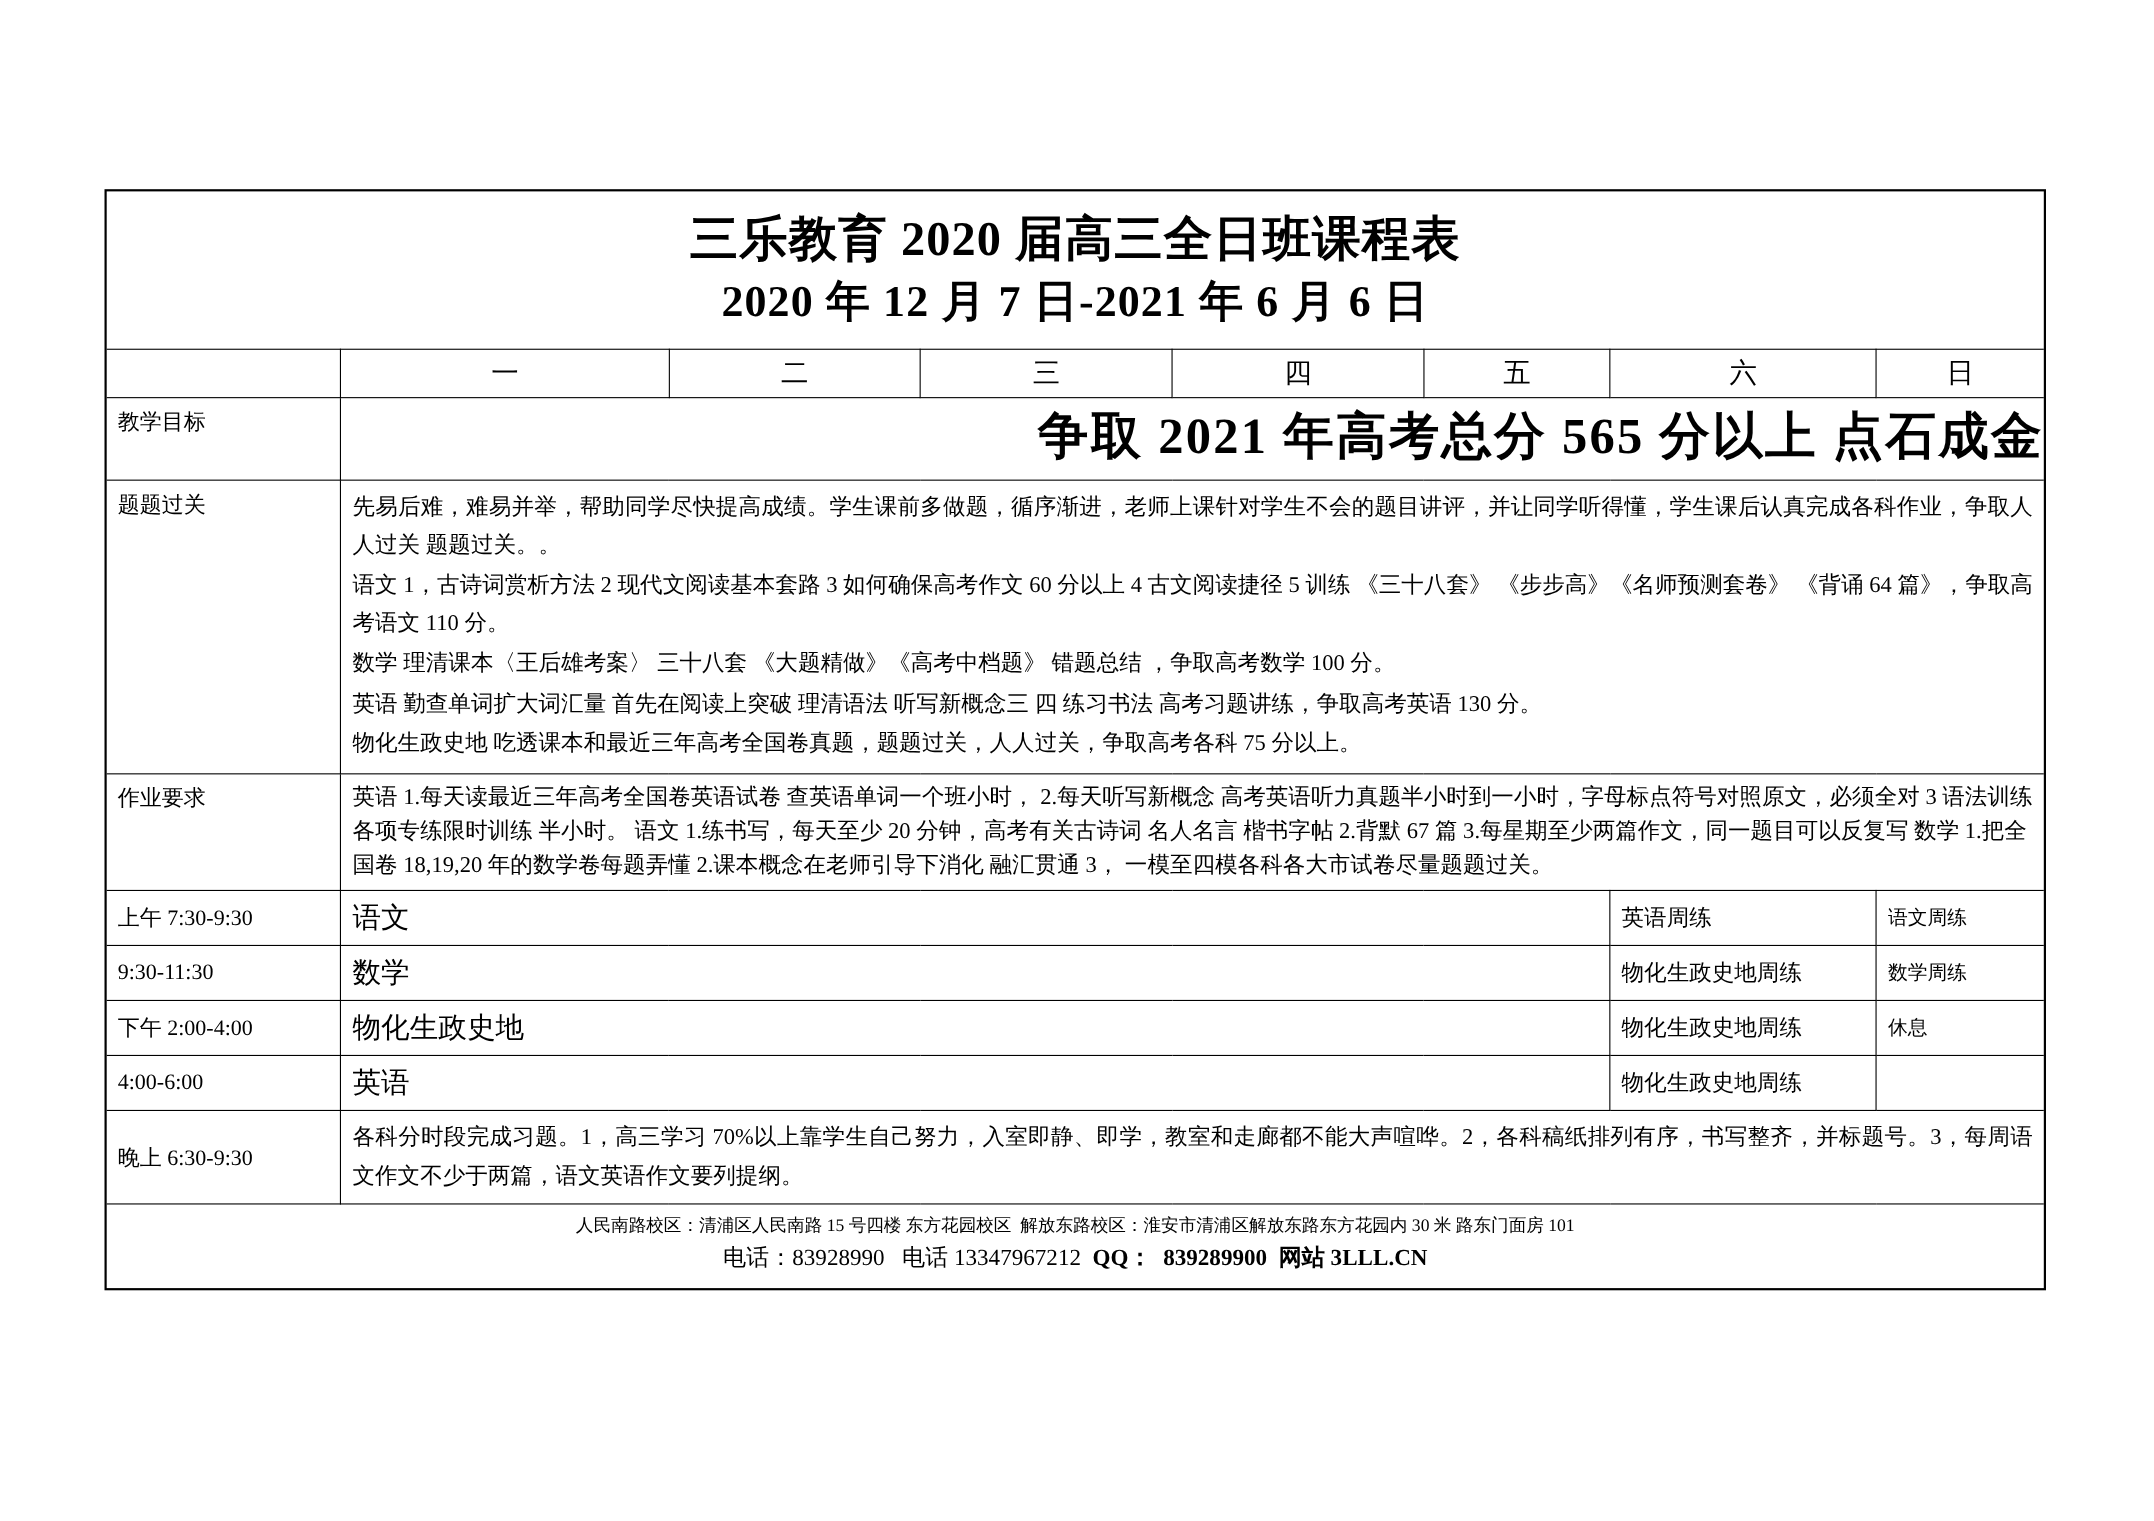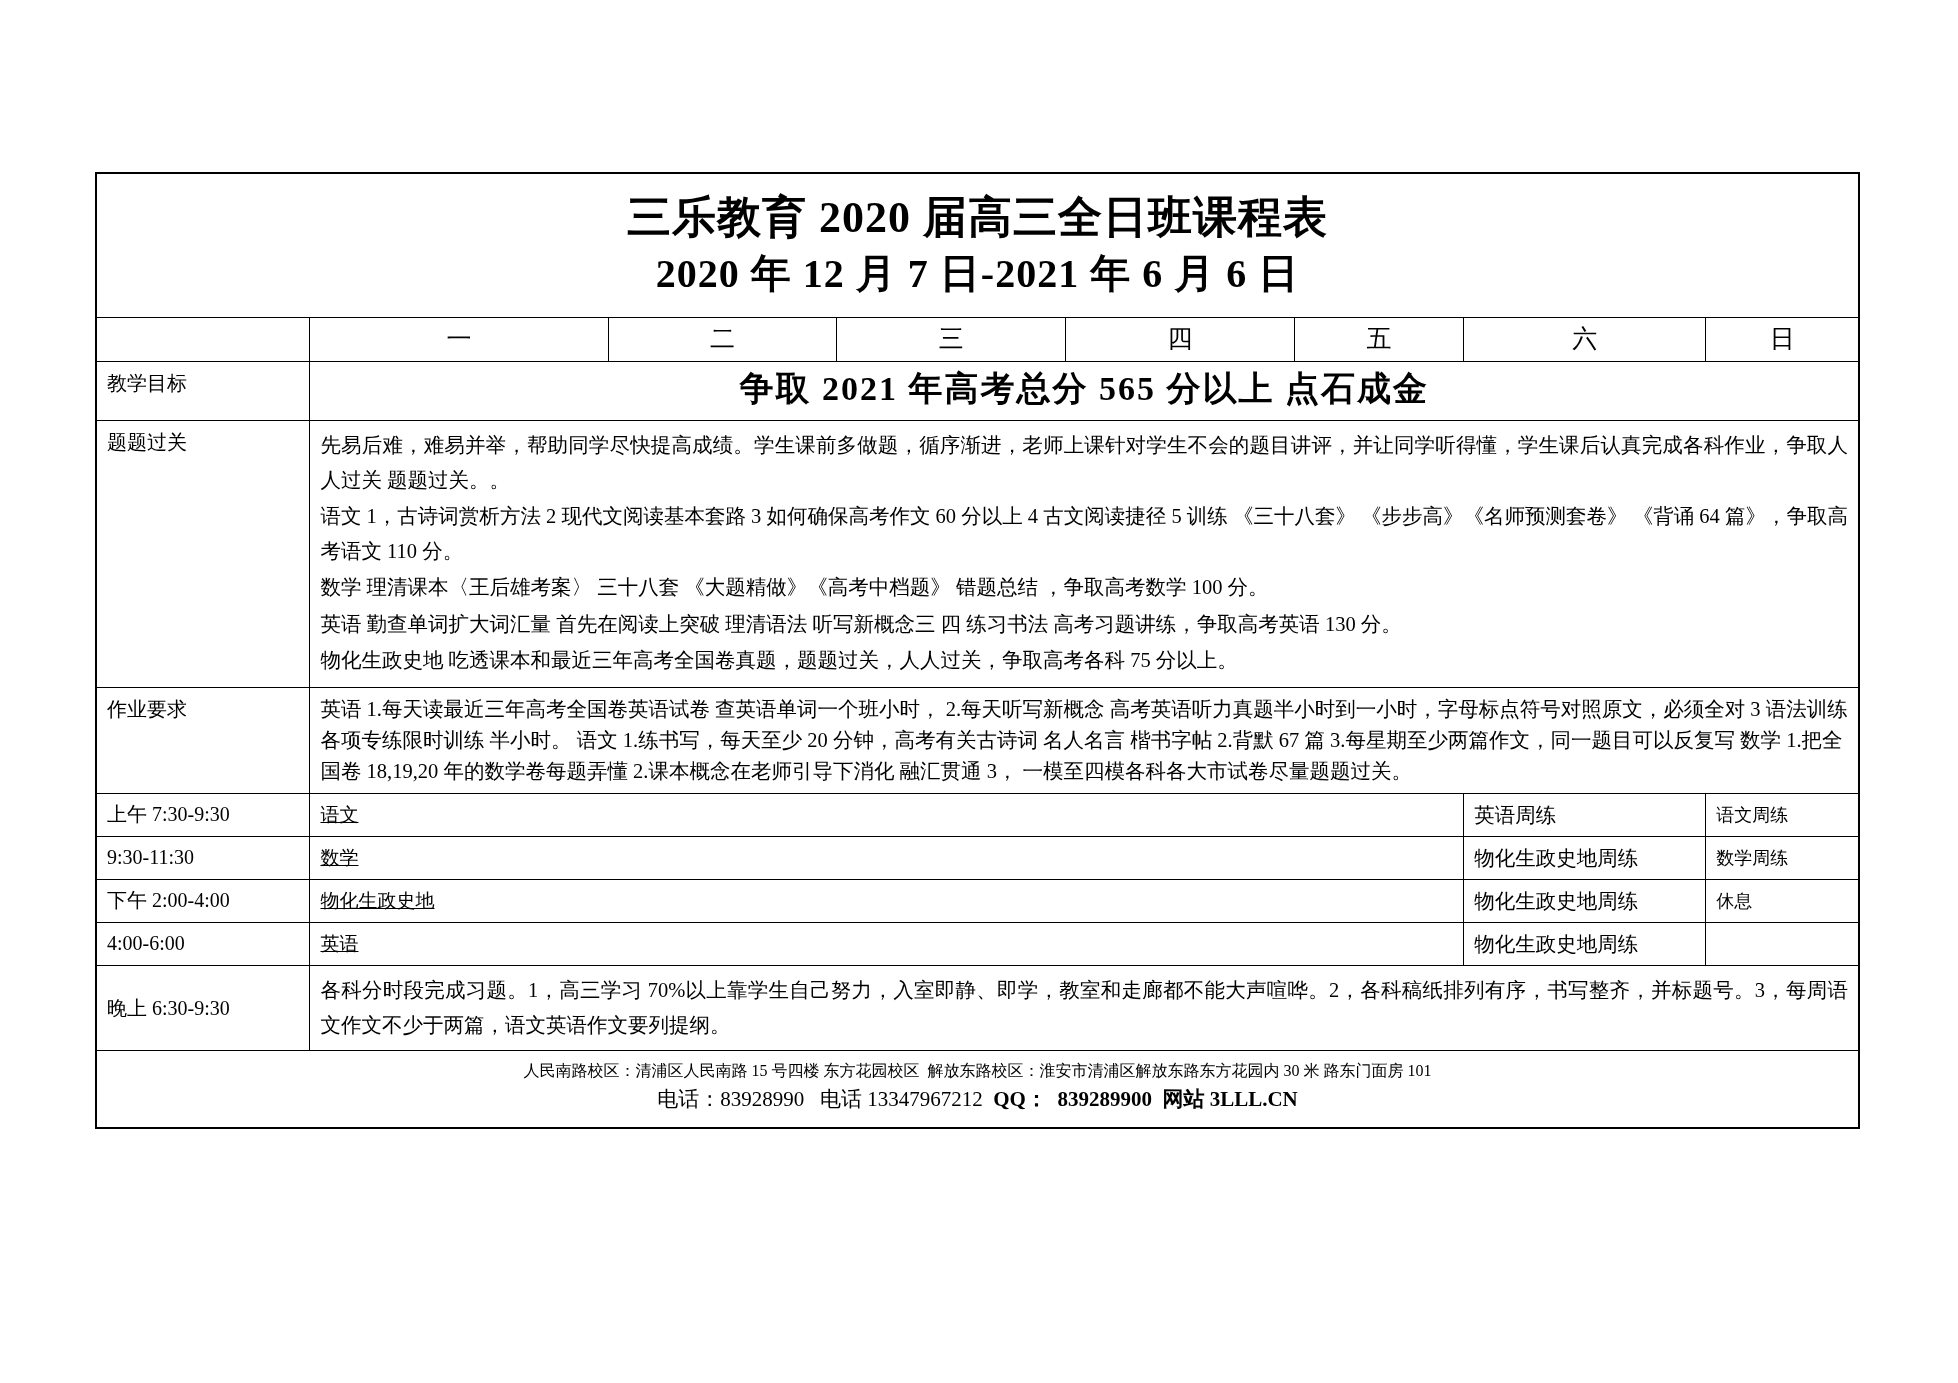--- a/index.html
+++ b/index.html
@@ -70,23 +70,23 @@
     vertical-align: top !important;
     white-space: nowrap;
   }
   .row-label.mid {
     vertical-align: middle !important;
     padding-top: 4px !important;
     padding-bottom: 4px !important;
   }
   
   .goal-cell {
-    text-align: center;
-    vertical-align: middle !important;
-    font-size: 34px;
+    text-align: right;
+    vertical-align: middle !important;
+    font-size: 46px;
     font-weight: bold;
     letter-spacing: 2px;
     padding: 4px 0 8px 0 !important;
   }
   
   .plan-cell {
     font-size: 20.5px;
     line-height: 1.68;
     padding: 7px 10px 8px 10px !important;
   }
@@ -104,24 +104,23 @@
     margin: 0;
   }
   
   .sched-time {
     font-size: 20px;
     padding: 7px 6px 7px 10px !important;
     vertical-align: middle !important;
     white-space: nowrap;
   }
   .sched-main {
-    font-size: 19px;
+    font-size: 26px;
     padding: 7px 10px 7px 10px !important;
     vertical-align: middle !important;
-    text-decoration: underline;
   }
   .sched-sat {
     font-size: 20.5px;
     padding: 7px 8px 7px 10px !important;
     vertical-align: middle !important;
     font-family: Liberation Serif, serif;
   }
   .sched-sun {
     font-size: 18px;
     padding: 7px 8px 7px 10px !important;

